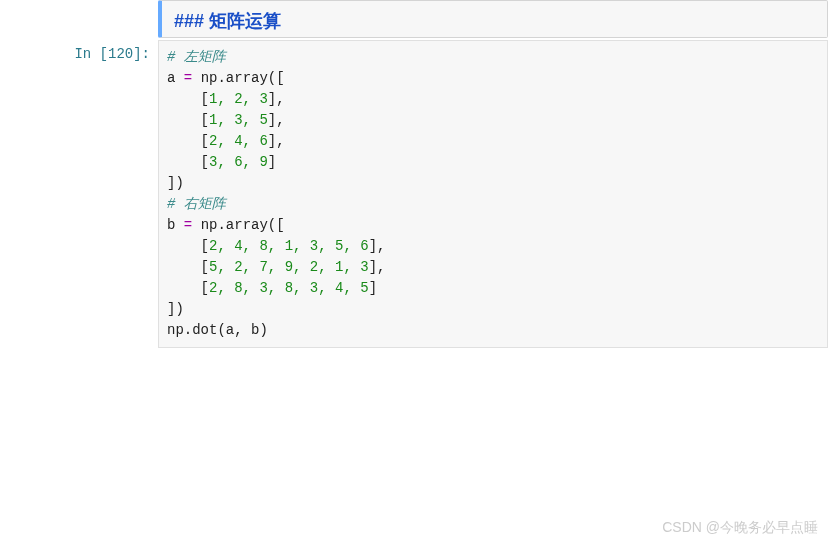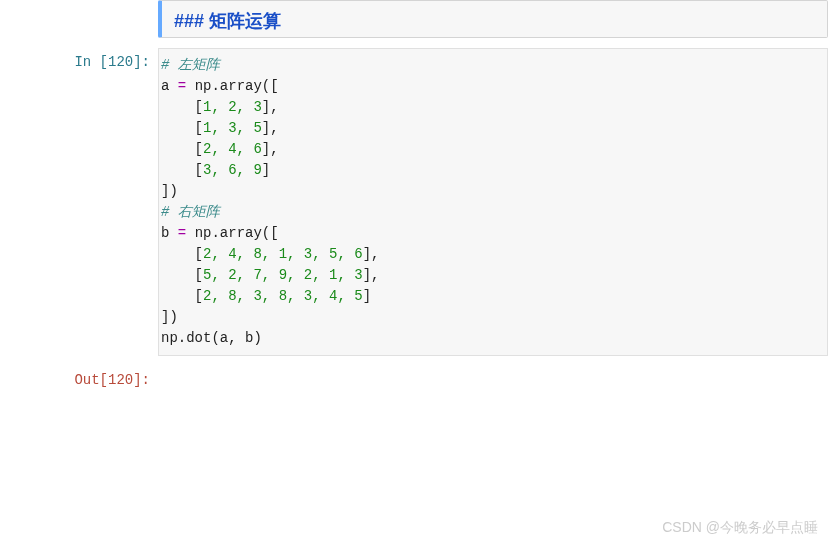--- a/index.html
+++ b/index.html
@@ -27,38 +27,38 @@
     font-size: 18px;
     margin: 0 0 2px 0;
   }
   .md-bullet {
     color: #888;
     font-size: 14px;
     margin: 0;
   }
   .cell {
     display: flex;
-    margin-top: 10px;
+    margin-top: 2px;
   }
   .prompt {
     width: 150px;
     text-align: right;
     padding-right: 8px;
     font-family: "Courier New", monospace;
     font-size: 14px;
     flex-shrink: 0;
     padding-top: 6px;
   }
   .prompt-in { color: #2a7a8c; }
   .prompt-out { color: #b84a3a; }
   .code-area {
     flex: 1;
     background: #f7f7f7;
     border: 1px solid #e0e0e0;
-    padding: 6px 2px;
+    padding: 6px 8px;
     font-family: "Courier New", monospace;
     font-size: 14px;
     line-height: 1.5;
     white-space: pre;
   }
   .out-area {
     flex: 1;
     padding: 6px 8px;
     font-family: "Courier New", monospace;
     font-size: 14px;
@@ -100,16 +100,15 @@
 <span class="c-comment"># 右矩阵</span>
 <span class="c-var">b </span><span class="c-op">= </span><span class="c-func">np.array([</span>
 <span class="c-punc">    [</span><span class="c-num">2, 4, 8, 1, 3, 5, 6</span><span class="c-punc">],</span>
 <span class="c-punc">    [</span><span class="c-num">5, 2, 7, 9, 2, 1, 3</span><span class="c-punc">],</span>
 <span class="c-punc">    [</span><span class="c-num">2, 8, 3, 8, 3, 4, 5</span><span class="c-punc">]</span>
 <span class="c-punc">])</span>
 <span class="c-func">np.dot(a, b)</span></div>
 </div>
 
 <div class="cell">
-  <div class="prompt prompt-out">Out[120]:</div>
 </div>
 
 <div class="watermark">CSDN @今晚务必早点睡</div>
 
 </body></html>

